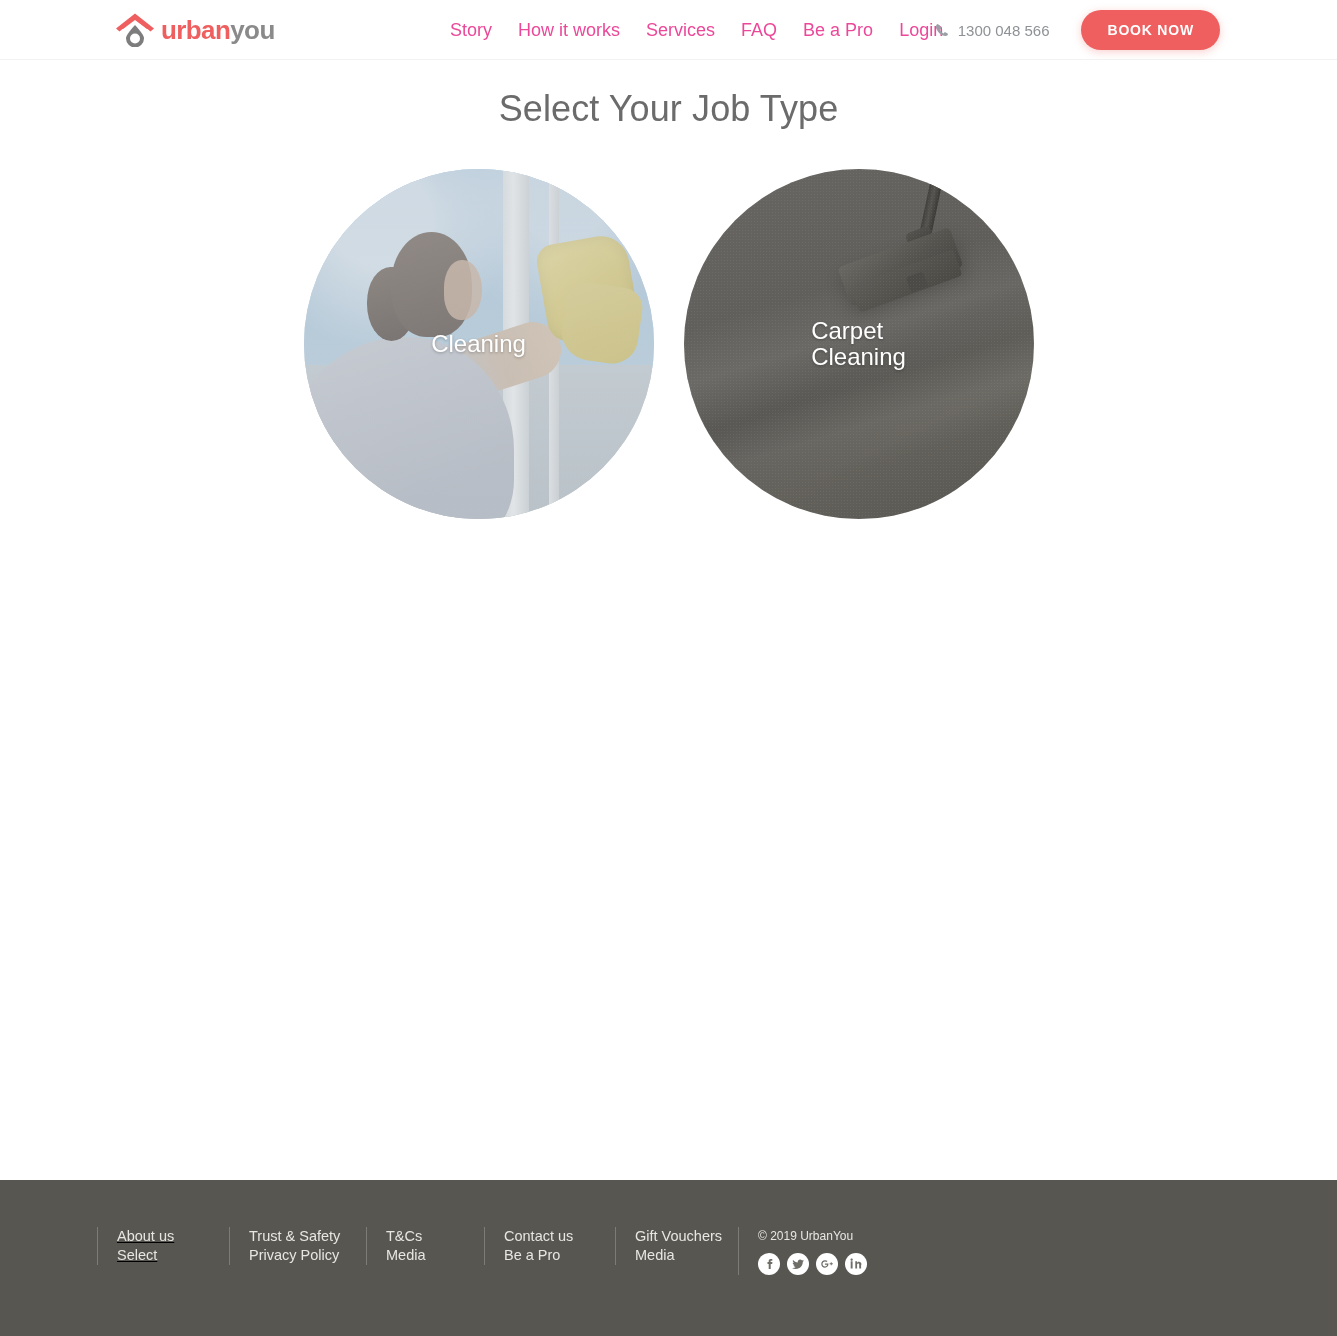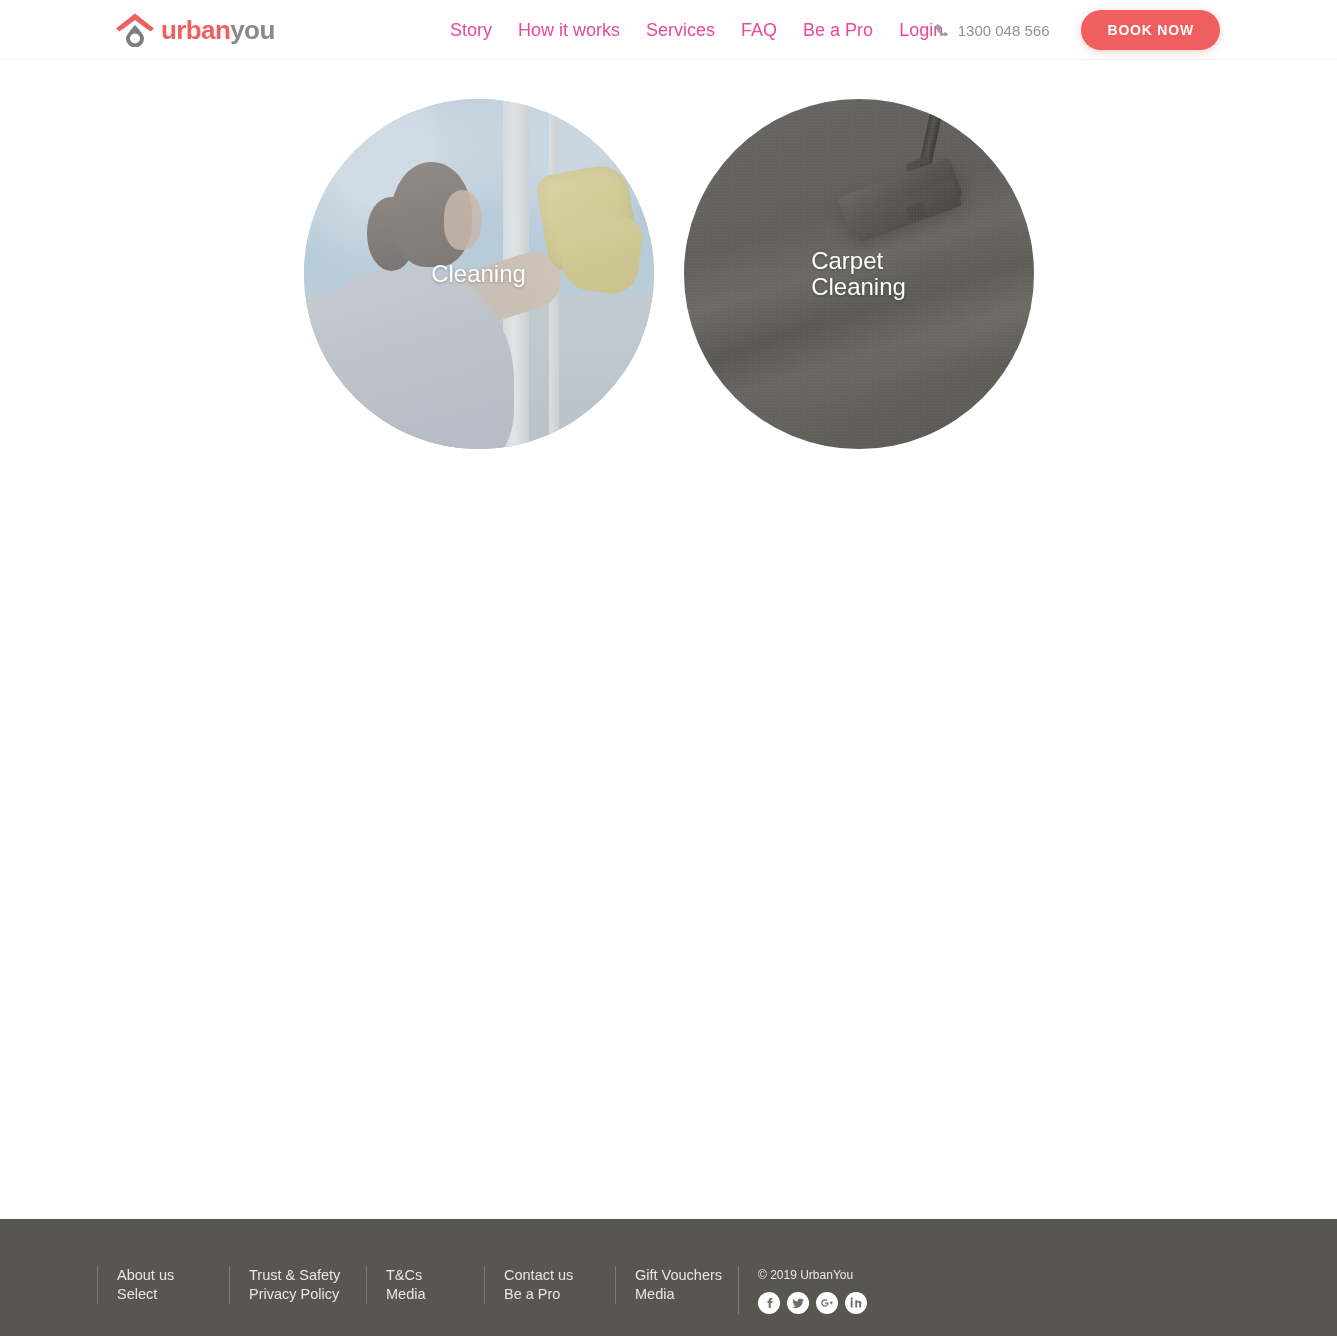--- a/index.html
+++ b/index.html
@@ -349,21 +349,21 @@
     margin-right: 0;
   }
   .fcol a {
     display: block;
     color: #e8e6e2;
     font-size: 14.5px;
     line-height: 19px;
     text-decoration: none;
     white-space: nowrap;
   }
-  .fw-1 { width: 132px; }
+  .fw-1 { width: 132px; text-decoration: underline; }
   .fw-2 { width: 137px; }
   .fw-3 { width: 118px; }
   .fw-4 { width: 131px; }
   .fw-5 { width: 123px; }
   .fcol-copy { border-left: 1px solid #7d7b76; padding-left: 19px; }
   .copyright {
     color: #e8e6e2;
     font-size: 12px;
     line-height: 19px;
     white-space: nowrap;
@@ -411,20 +411,21 @@
         </svg>
       </span>
       <span>1300 048 566</span>
     </div>
     <button class="book-now">BOOK NOW</button>
   </div>
 </div>
 
 <div class="main">
 
+  <h1 class="page-title">Select Your Job Type</h1>
 
   <div class="job-row">
 
     <div class="job-card">
       <div class="job-img art-clean">
         <div class="sky"></div>
         <div class="ground"></div>
         <div class="frame-v"></div>
         <div class="frame-v2"></div>
         <div class="handle"></div>

